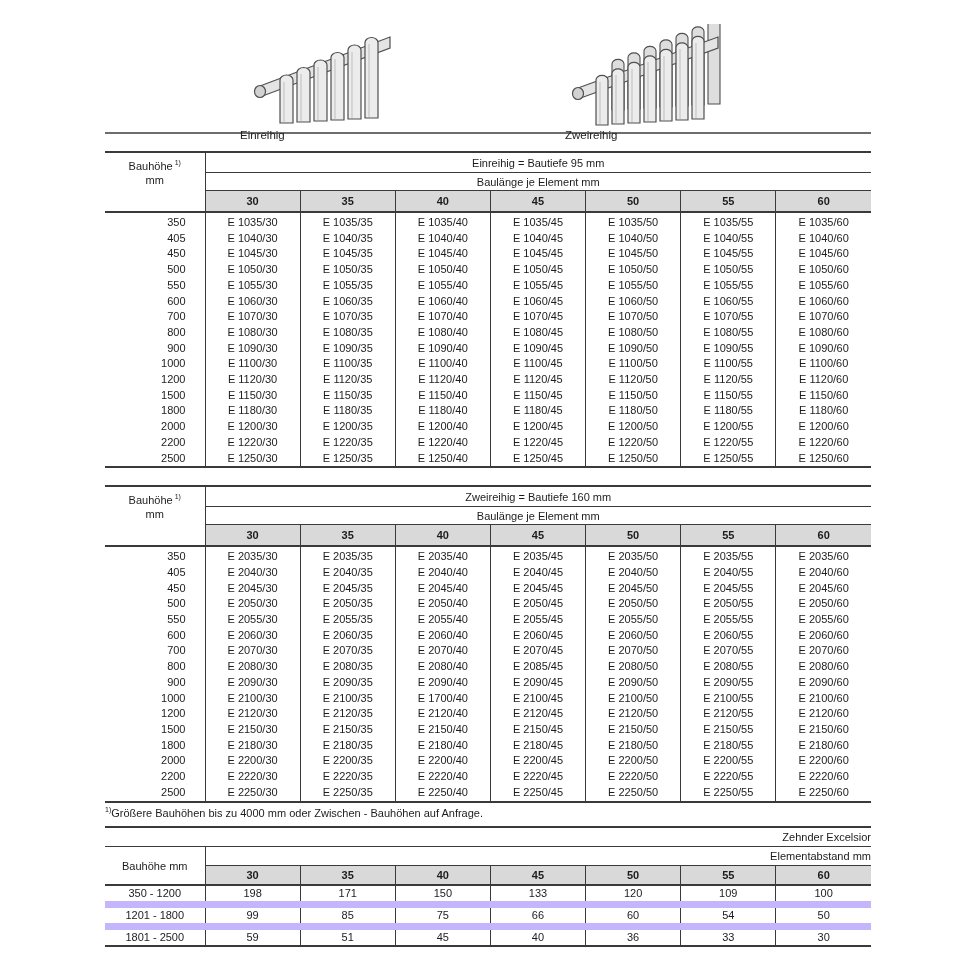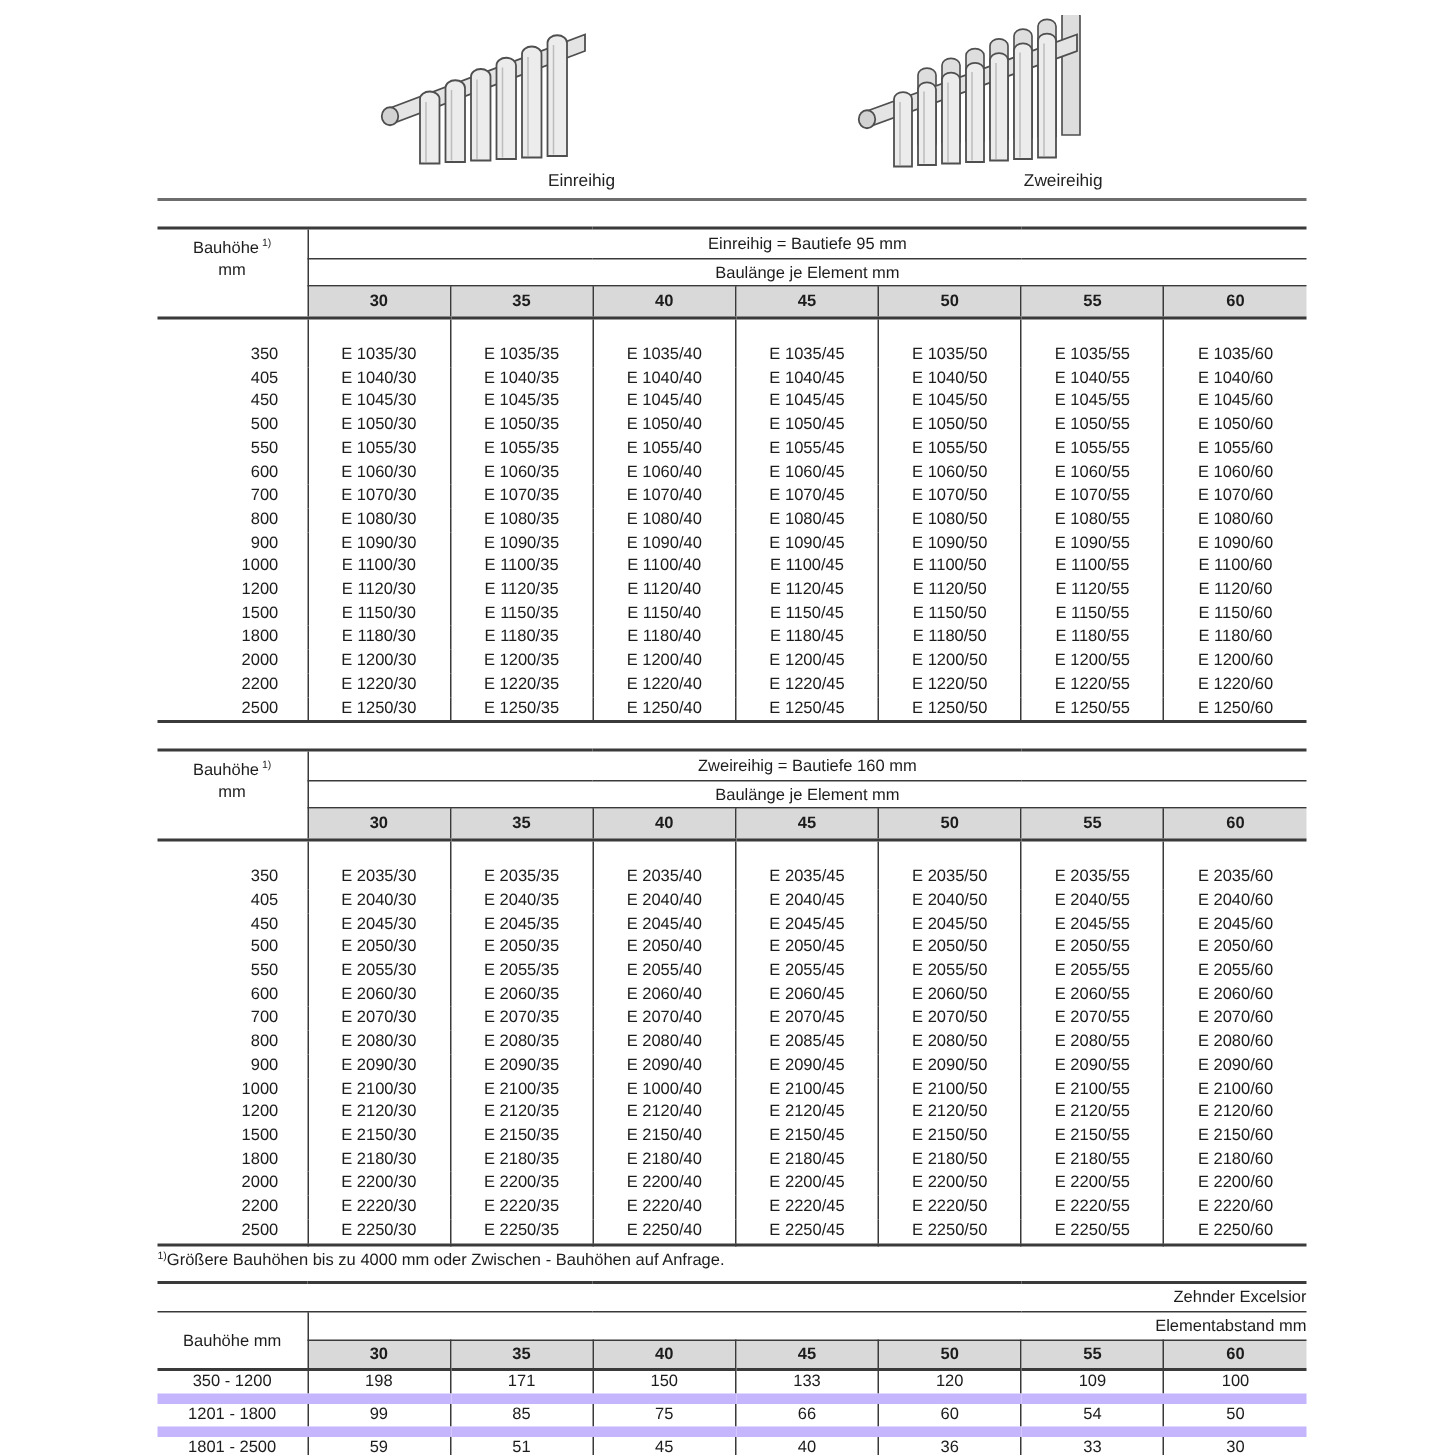--- a/index.html
+++ b/index.html
@@ -3,21 +3,21 @@
 <meta charset="utf-8">
 <style>
   html,body{margin:0;padding:0;background:#ffffff;}
   body{width:970px;height:970px;position:relative;overflow:hidden;
        font-family:"Liberation Sans", sans-serif;color:#1c1c1c;
        -webkit-font-smoothing:antialiased;}
   .content{position:absolute;left:105px;top:0;width:766px;}
 
   
   .figures{position:relative;height:129px;}
-  .figure{position:absolute;top:10px;width:170px;text-align:right;}
+  .figure{position:absolute;top:24px;width:170px;text-align:left;}
   .figure.f1{left:135px;}
   .figure.f2{left:460px;}
   .figure svg{display:block;margin:0 auto;}
   .figure .caption{font-size:11.5px;margin-top:2px;color:#222;}
 
   .top-rule{border-top:2px solid #6d6d6d;height:0;margin-top:3px;}
 
   
   table{border-collapse:collapse;width:766px;table-layout:fixed;
         font-size:11px;color:#1c1c1c;}
@@ -31,21 +31,21 @@
   .model-table .lefthead sup{font-size:7px;margin-left:2px;}
   .model-table .title-cell{border-top:2px solid #3a3a3a;border-bottom:1px solid #3a3a3a;
       text-align:center;height:19px;font-weight:normal;}
   .model-table .sub-cell{border-bottom:1px solid #3a3a3a;text-align:center;
       height:17px;font-weight:normal;}
   .model-table .cols-row th{background:#d9d9d9;border-bottom:2px solid #3a3a3a;
       border-left:1px solid #3a3a3a;height:20px;text-align:center;font-weight:bold;}
   .model-table tbody td{border-left:1px solid #3a3a3a;height:15.7px;
       line-height:15.7px;text-align:center;}
   .model-table tbody td.rowhead{border-left:none;text-align:right;padding-right:19px;}
-  .model-table tbody tr:first-child td{padding-top:16px;}
+  .model-table tbody tr:first-child td{padding-top:2px;}
 
   
   .footnote{margin:3px 0 0 0;font-size:11px;}
   .footnote sup{font-size:7px;}
   .section-title{margin:26px 0 0 0;font-size:11px;}
 
   
   .elements-table{margin-top:8px;border-bottom:2px solid #3a3a3a;}
   .elements-table .brand-cell{border-top:2px solid #3a3a3a;border-bottom:1px solid #3a3a3a;
       text-align:right;padding-left:10px;height:18px;}
@@ -447,21 +447,21 @@
           <td>E 2090/40</td>
           <td>E 2090/45</td>
           <td>E 2090/50</td>
           <td>E 2090/55</td>
           <td>E 2090/60</td>
         </tr>
         <tr>
           <td class="rowhead">1000</td>
           <td>E 2100/30</td>
           <td>E 2100/35</td>
-          <td>E 1000/40</td>
+          <td>E 1700/40</td>
           <td>E 2100/45</td>
           <td>E 2100/50</td>
           <td>E 2100/55</td>
           <td>E 2100/60</td>
         </tr>
         <tr>
           <td class="rowhead">1200</td>
           <td>E 2120/30</td>
           <td>E 2120/35</td>
           <td>E 2120/40</td>

